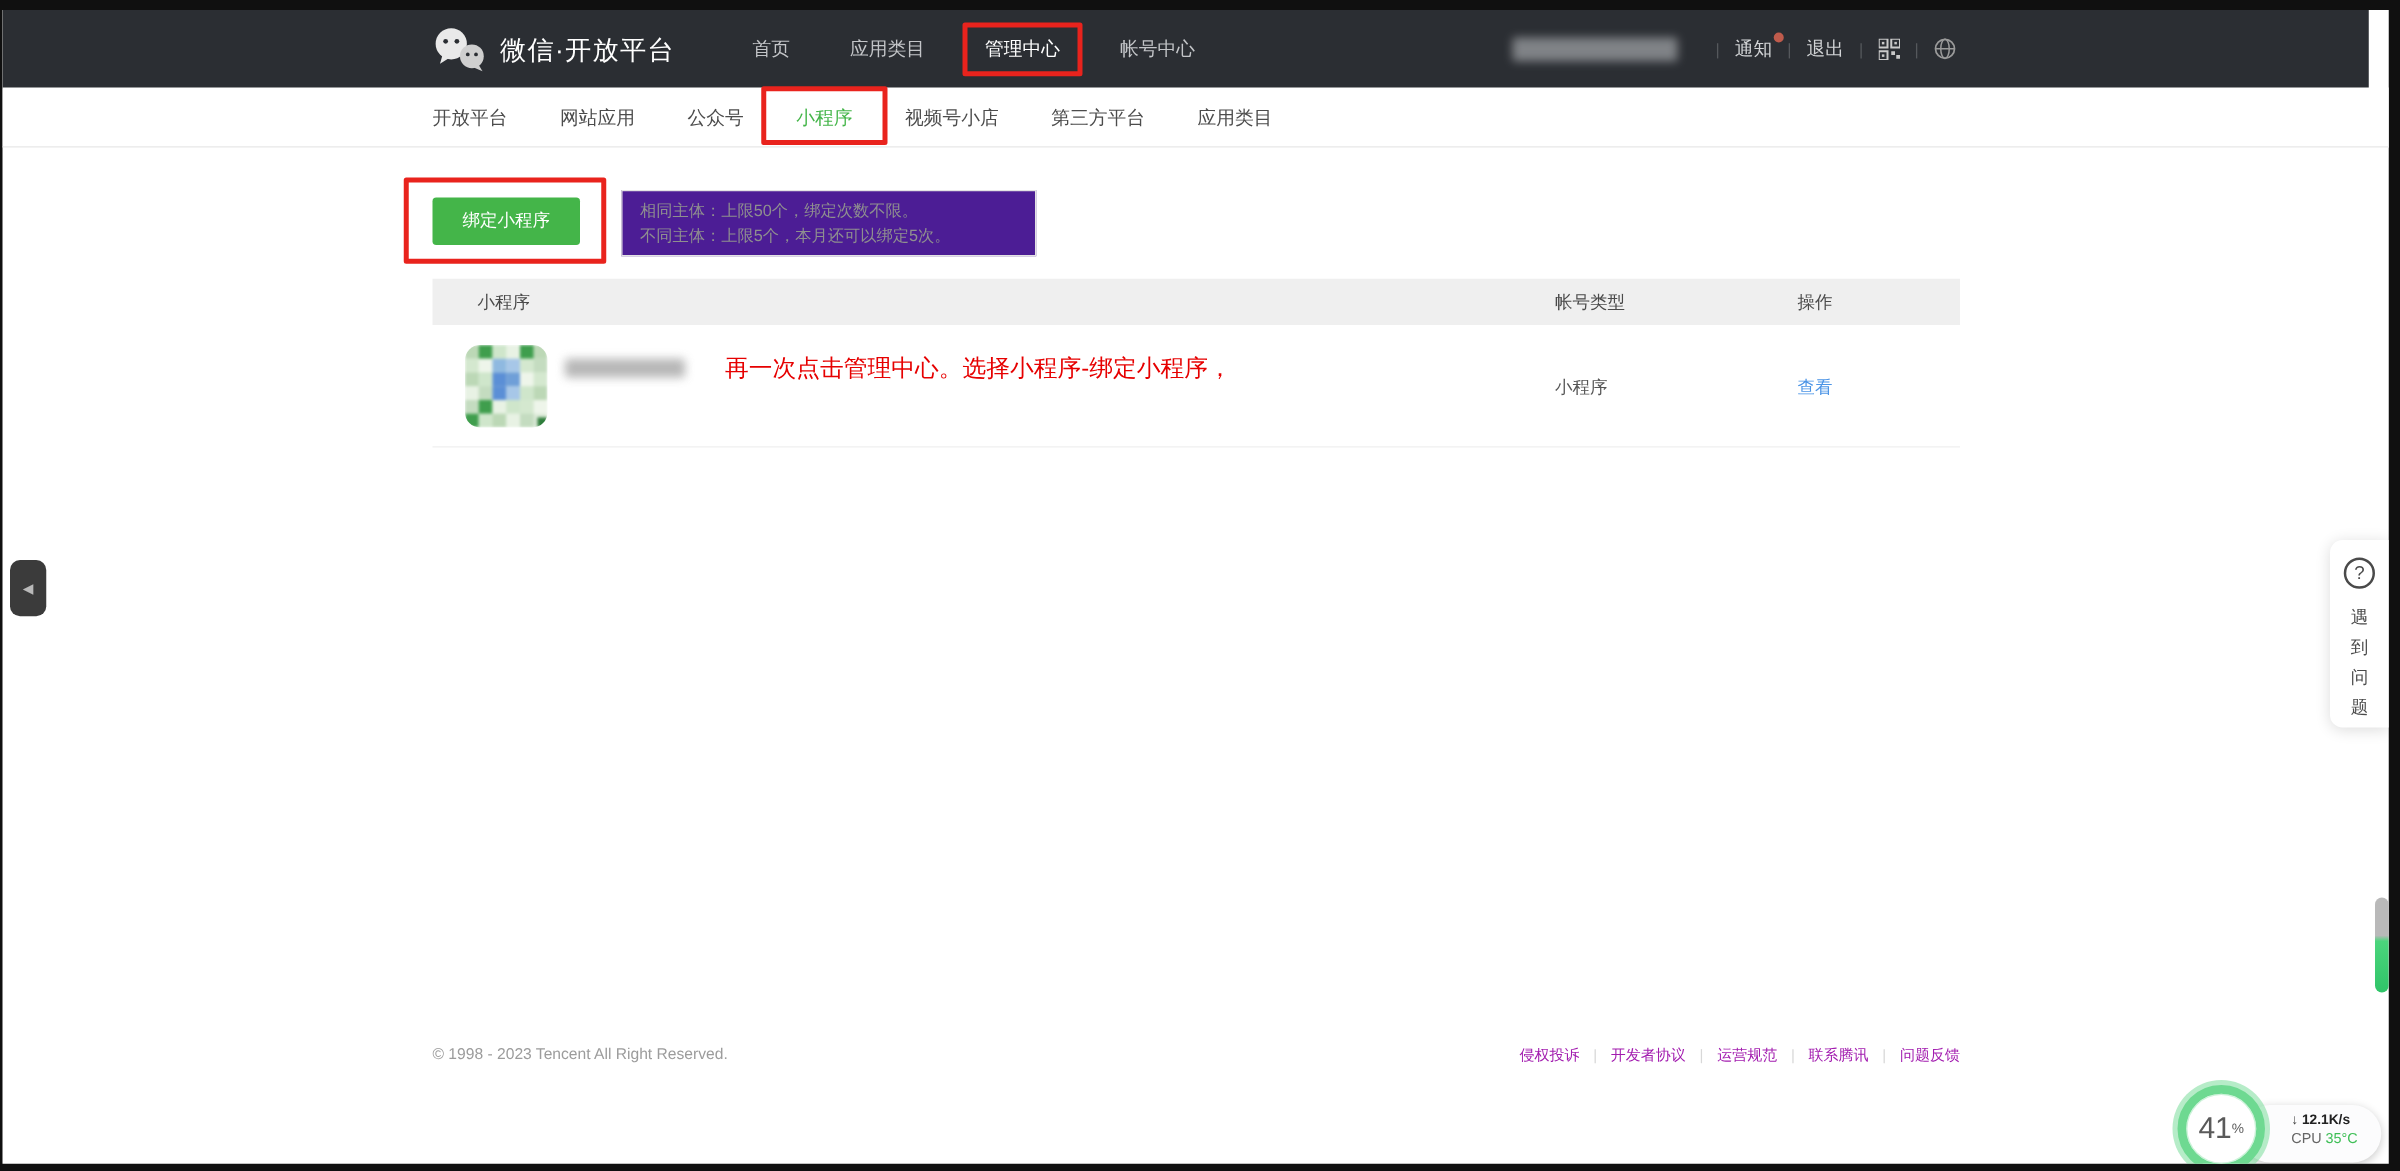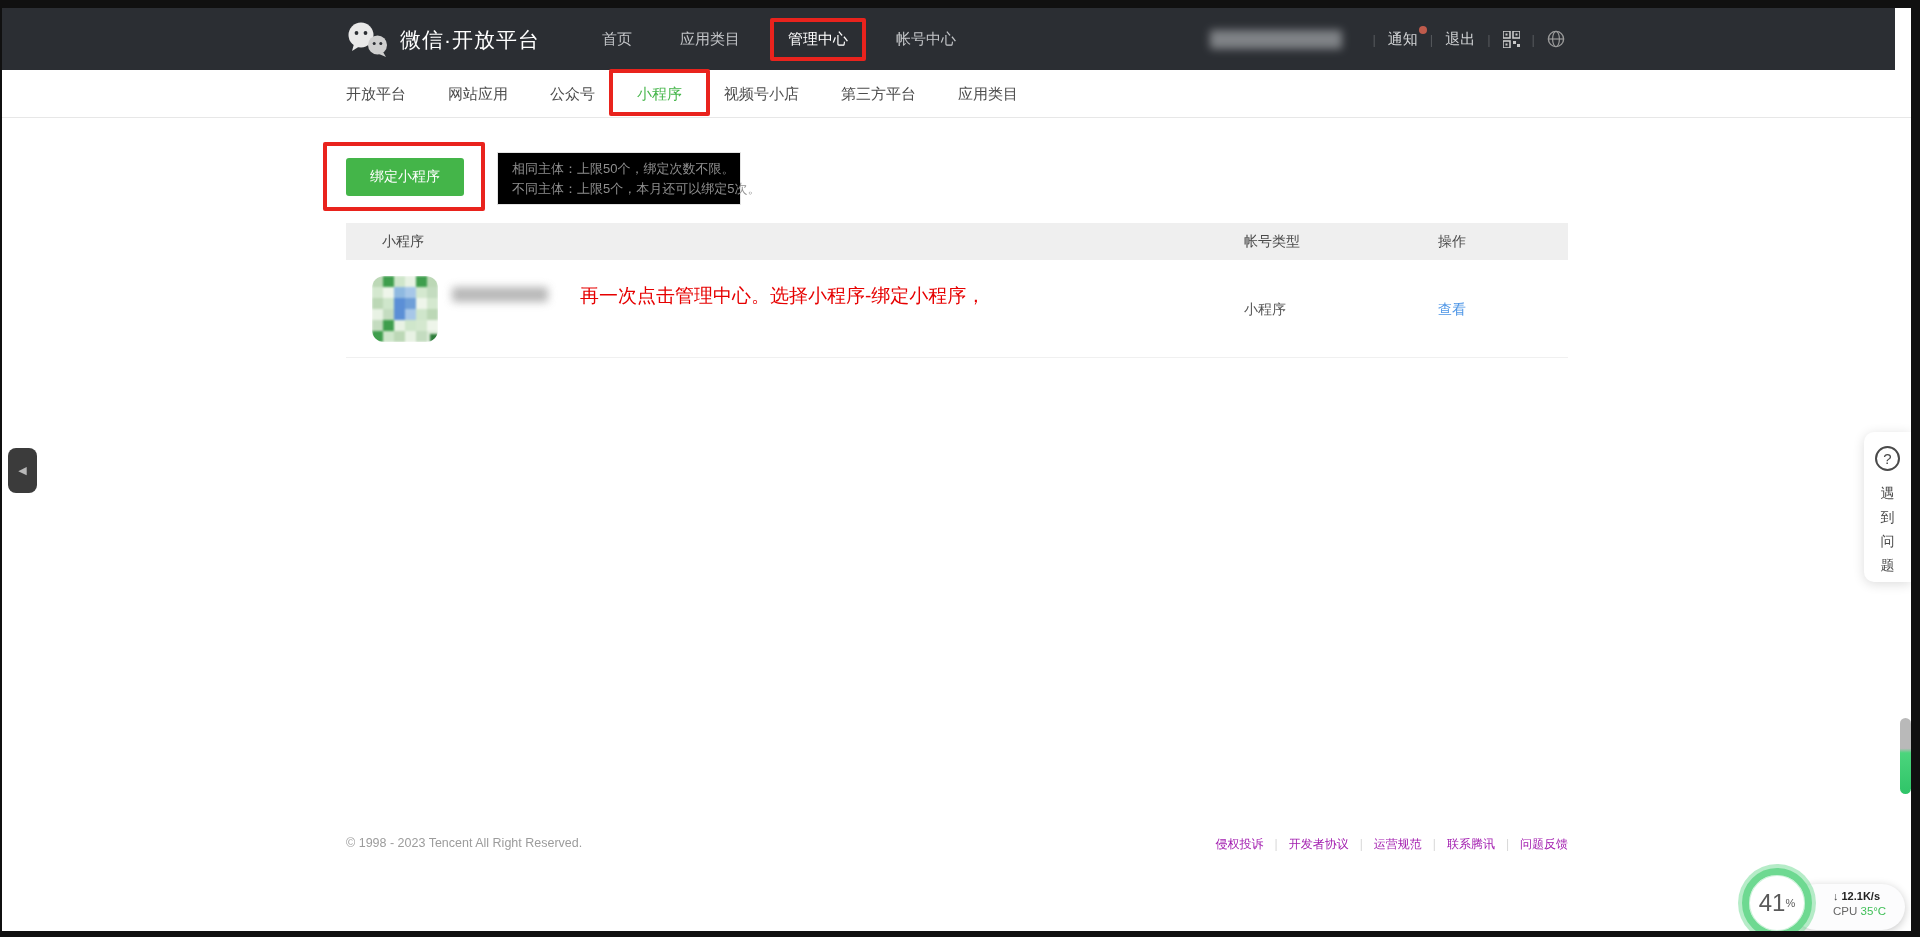--- a/index.html
+++ b/index.html
@@ -28,21 +28,21 @@
   .frame-bind { top:-16px; bottom:-15px; left:-23px; right:-21px; }
   
   .tabbar { position:absolute; left:0; top:62px; right:0; height:48px; background:#fff; border-bottom:1px solid #e7e7e7; }
   .tabs { position:absolute; left:344px; top:0; height:48px; display:flex; align-items:center; gap:42px; }
   .tab { font-size:15px; color:#4c4c4c; cursor:pointer; position:relative; white-space:nowrap; }
   .tab.active { color:#44b549; }
   
   .container { position:absolute; left:344px; top:110px; width:1222px; }
   .bind-wrap { position:absolute; left:0; top:40px; }
   .bind-btn { width:118px; height:38px; background:#44b549; color:#fff; font-size:14px; border:none; border-radius:3px; cursor:pointer; font-family:inherit; }
-  .quota-box { position:absolute; left:151px; top:34px; width:244px; height:53px; border:1px solid #e3e3e3; background:#000000; padding:6px 14px; }
+  .quota-box { position:absolute; left:151px; top:34px; width:332px; height:53px; border:1px solid #e3e3e3; background:#4c1d95; padding:6px 14px; }
   .quota-box div { font-size:13px; color:#8f8f8f; line-height:20px; white-space:nowrap; }
   
   .table { position:absolute; left:0; top:105px; width:1222px; }
   .thead { position:relative; height:37px; background:#efefef; }
   .thead span { position:absolute; top:0; line-height:37px; font-size:14px; color:#4a4a4a; }
   .th-1 { left:36px; } .th-2 { left:898px; } .th-3 { left:1092px; }
   .trow { position:relative; height:98px; background:#fff; border-bottom:1px solid #f0f0f0; }
   .app-icon { position:absolute; left:26px; top:16px; width:66px; height:66px; border-radius:12px; overflow:hidden; }
   .app-icon svg { filter:blur(1.2px); }
   .blur-name { position:absolute; left:106px; top:27px; width:96px; height:15px; background:#a5a5a5; border-radius:2px; filter:blur(4px); opacity:.8; }

